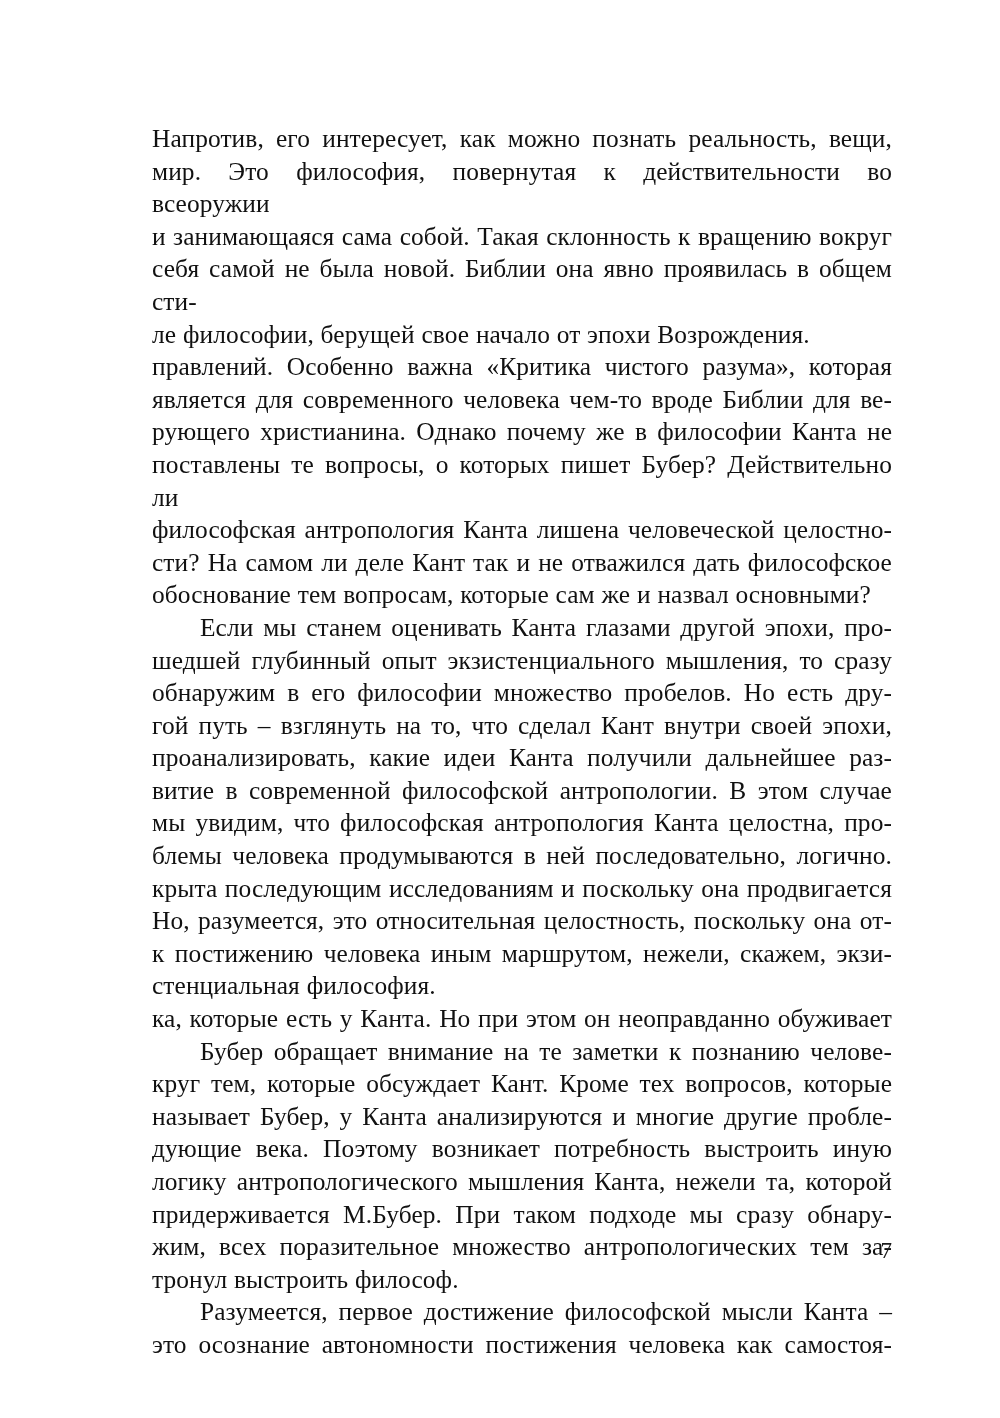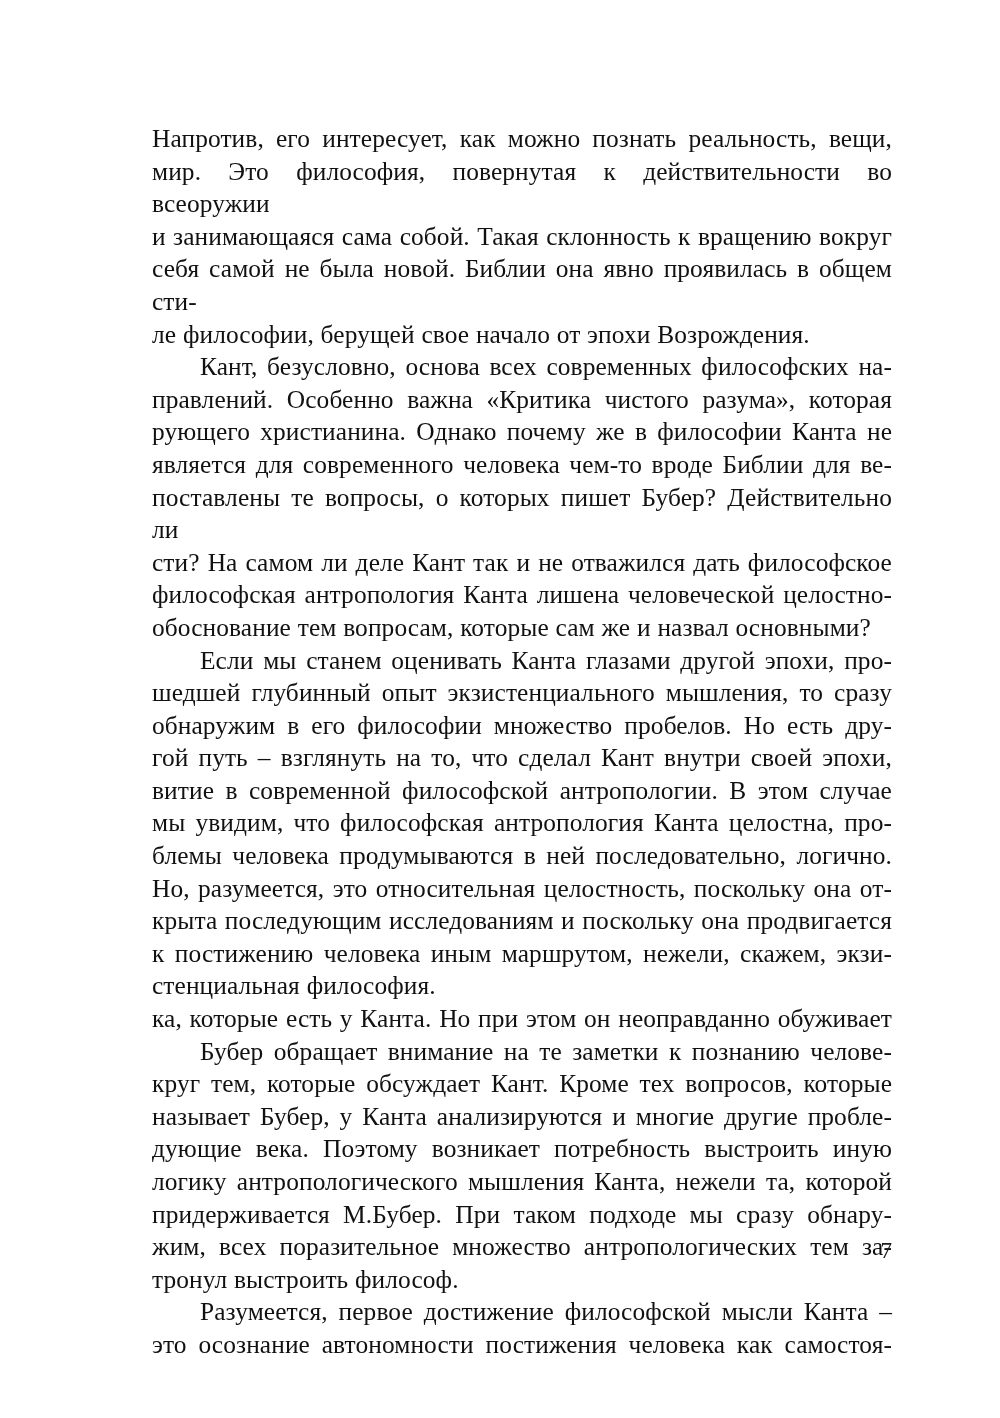--- a/index.html
+++ b/index.html
@@ -80,40 +80,40 @@
 
     <p class="para">
       <span class="ln j">Напротив, его интересует, как можно познать реальность, вещи,</span>
       <span class="ln j">мир. Это философия, повернутая к действительности во всеоружии</span>
       <span class="ln j">и занимающаяся сама собой. Такая склонность к вращению вокруг</span>
       <span class="ln j">себя самой не была новой. Библии она явно проявилась в общем сти-</span>
       <span class="ln last">ле философии, берущей свое начало от эпохи Возрождения.</span>
     </p>
 
     <p class="para">
-      <span class="ln j"><span class="indent-space"></span><span>Кант, безусловно, основа всех современных философских на-</span></span>
       <span class="ln j">правлений. Особенно важна «Критика чистого разума», которая</span>
+      <span class="ln j">является для современного человека чем-то вроде Библии для ве-</span>
       <span class="ln j">рующего христианина. Однако почему же в философии Канта не</span>
-      <span class="ln j">является для современного человека чем-то вроде Библии для ве-</span>
       <span class="ln j">поставлены те вопросы, о которых пишет Бубер? Действительно ли</span>
+      <span class="ln j">философская антропология Канта лишена человеческой целостно-</span>
       <span class="ln j">сти? На самом ли деле Кант так и не отважился дать философское</span>
-      <span class="ln j">философская антропология Канта лишена человеческой целостно-</span>
       <span class="ln last">обоснование тем вопросам, которые сам же и назвал основными?</span>
     </p>
 
     <p class="para">
       <span class="ln j"><span class="indent-space"></span><span>Если мы станем оценивать Канта глазами другой эпохи, про-</span></span>
       <span class="ln j">шедшей глубинный опыт экзистенциального мышления, то сразу</span>
       <span class="ln j">обнаружим в его философии множество пробелов. Но есть дру-</span>
       <span class="ln j">гой путь – взглянуть на то, что сделал Кант внутри своей эпохи,</span>
+      <span class="ln j">проанализировать, какие идеи Канта получили дальнейшее раз-</span>
       <span class="ln j">витие в современной философской антропологии. В этом случае</span>
       <span class="ln j">мы увидим, что философская антропология Канта целостна, про-</span>
       <span class="ln j">блемы человека продумываются в ней последовательно, логично.</span>
+      <span class="ln j">крыта последующим исследованиям и поскольку она продвигается</span>
       <span class="ln j">Но, разумеется, это относительная целостность, поскольку она от-</span>
-      <span class="ln j">крыта последующим исследованиям и поскольку она продвигается</span>
       <span class="ln j">к постижению человека иным маршрутом, нежели, скажем, экзи-</span>
       <span class="ln last">стенциальная философия.</span>
     </p>
 
     <p class="para">
       <span class="ln j">ка, которые есть у Канта. Но при этом он неоправданно обуживает</span>
       <span class="ln j"><span class="indent-space"></span><span>Бубер обращает внимание на те заметки к познанию челове-</span></span>
       <span class="ln j">круг тем, которые обсуждает Кант. Кроме тех вопросов, которые</span>
       <span class="ln j">называет Бубер, у Канта анализируются и многие другие пробле-</span>
       <span class="ln j">дующие века. Поэтому возникает потребность выстроить иную</span>

